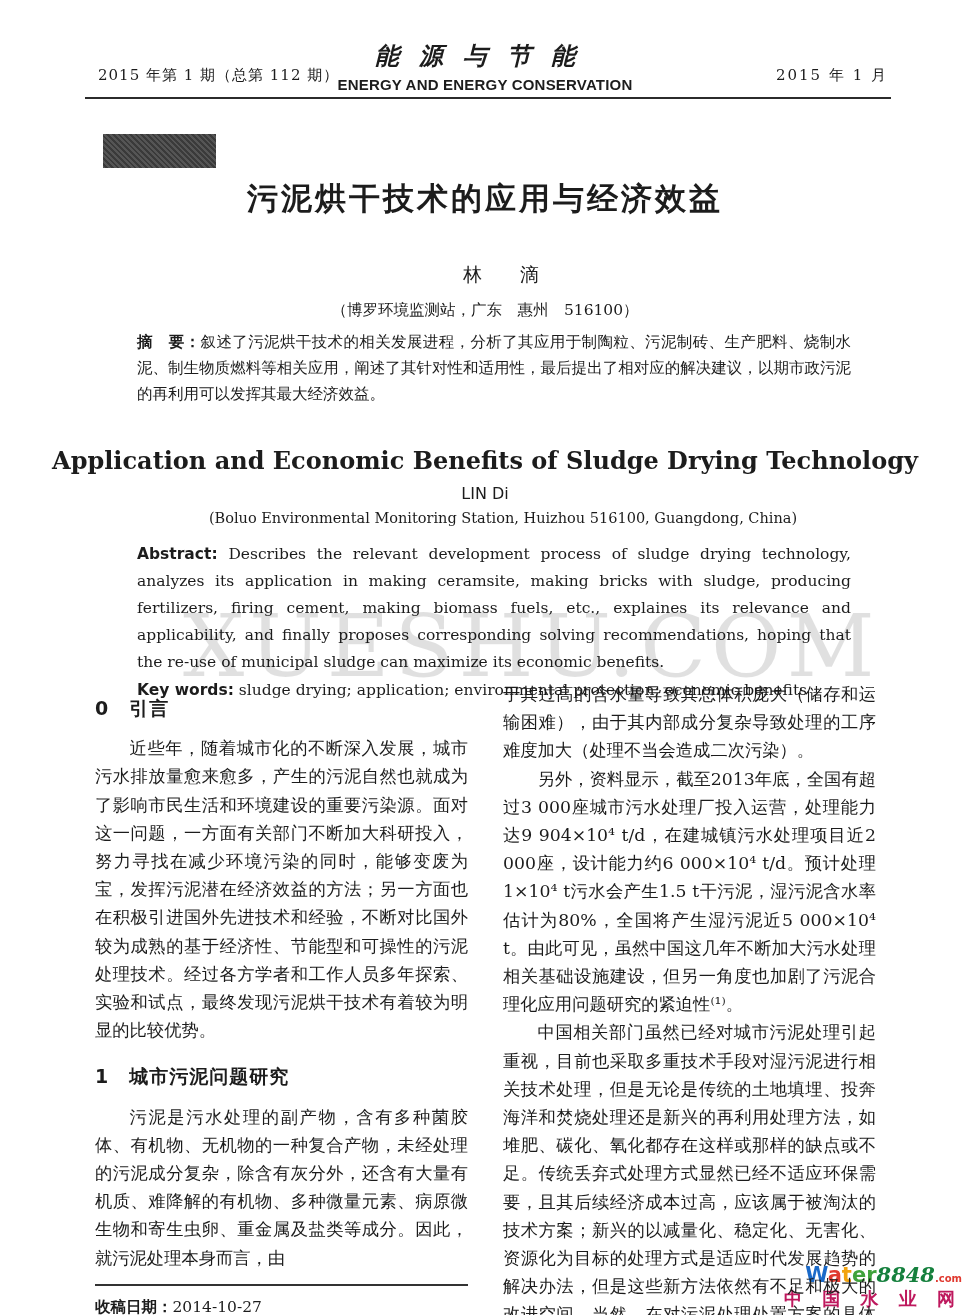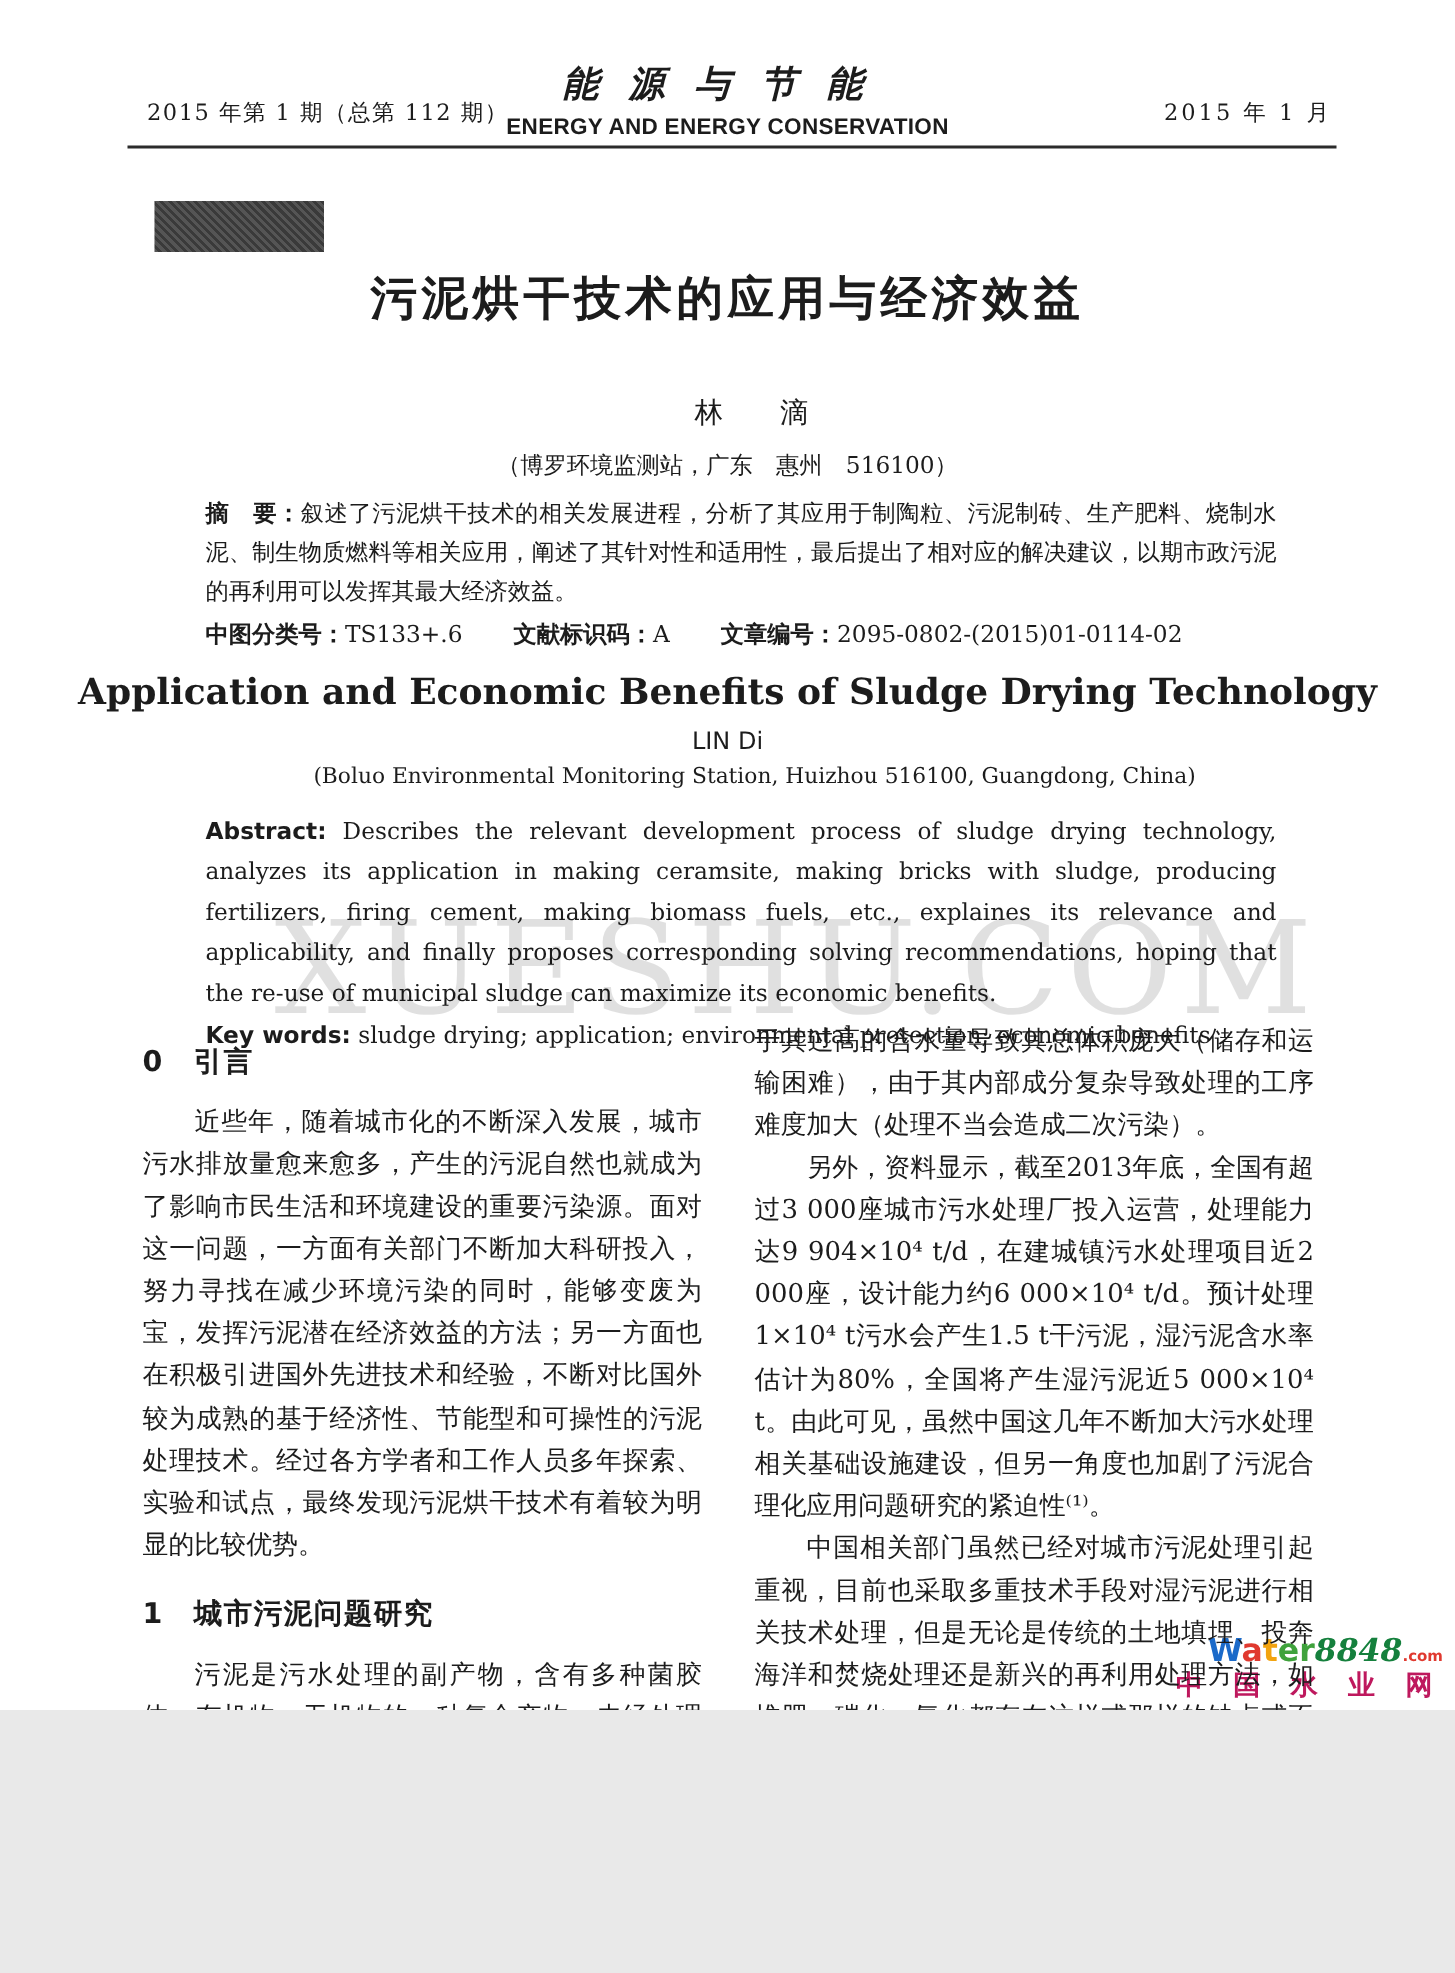--- a/index.html
+++ b/index.html
@@ -1,17 +1,17 @@
 <!DOCTYPE html>
 <html><head>
 <meta charset="utf-8">
 <style>
   html,body{margin:0;padding:0;background:#e9e9e9;}
   .page{
-    position:relative;width:970px;height:1140px;background:#ffffff;
+    position:relative;width:970px;height:1315px;background:#ffffff;
     margin:0 auto;overflow:hidden;color:#1c1c1c;
     font-family:"DejaVu Serif","Liberation Serif",serif;
   }
   
   .hdr-issue{position:absolute;left:98px;top:66px;font-size:15px;letter-spacing:1px;}
   .hdr-date{position:absolute;right:82px;top:66px;font-size:15px;letter-spacing:2px;}
   .hdr-journal-cn{
     position:absolute;left:0;right:0;top:40px;text-align:center;
     font-size:24px;font-weight:bold;font-style:italic;letter-spacing:20px;
   }
@@ -96,25 +96,20 @@
   <div class="hdr-rule"></div>
 
   <div class="cat-box"></div>
 
   <div class="title-cn">污泥烘干技术的应用与经济效益</div>
   <div class="author-cn">林　　滴</div>
   <div class="affil-cn">（博罗环境监测站，广东　惠州　516100）</div>
 
   <div class="abs-block">
     <p><span class="abs-label">摘　要：</span><span>叙述了污泥烘干技术的相关发展进程，分析了其应用于制陶粒、污泥制砖、生产肥料、烧制水泥、制生物质燃料等相关应用，阐述了其针对性和适用性，最后提出了相对应的解决建议，以期市政污泥的再利用可以发挥其最大经济效益。</span></p>
-    <div class="clc-line">
-      <span><span class="abs-label">中图分类号：</span><span>TS133+.6</span></span>
-      <span><span class="abs-label">文献标识码：</span><span>A</span></span>
-      <span><span class="abs-label">文章编号：</span><span>2095-0802-(2015)01-0114-02</span></span>
-    </div>
   </div>
 
   <div class="title-en">Application and Economic Benefits of Sludge Drying Technology</div>
   <div class="author-en">LIN Di</div>
   <div class="affil-en">(Boluo Environmental Monitoring Station, Huizhou 516100, Guangdong, China)</div>
   <div class="abs-en-block">
     <p><span class="abs-label">Abstract:</span> <span>Describes the relevant development process of sludge drying technology, analyzes its application in making ceramsite, making bricks with sludge, producing fertilizers, firing cement, making biomass fuels, etc., explaines its relevance and applicability, and finally proposes corresponding solving recommendations, hoping that the re-use of municipal sludge can maximize its economic benefits.</span></p>
     <p class="kw"><span class="abs-label">Key words:</span> <span>sludge drying;  application;  environmental protection;  economic benefits</span></p>
   </div>
 

